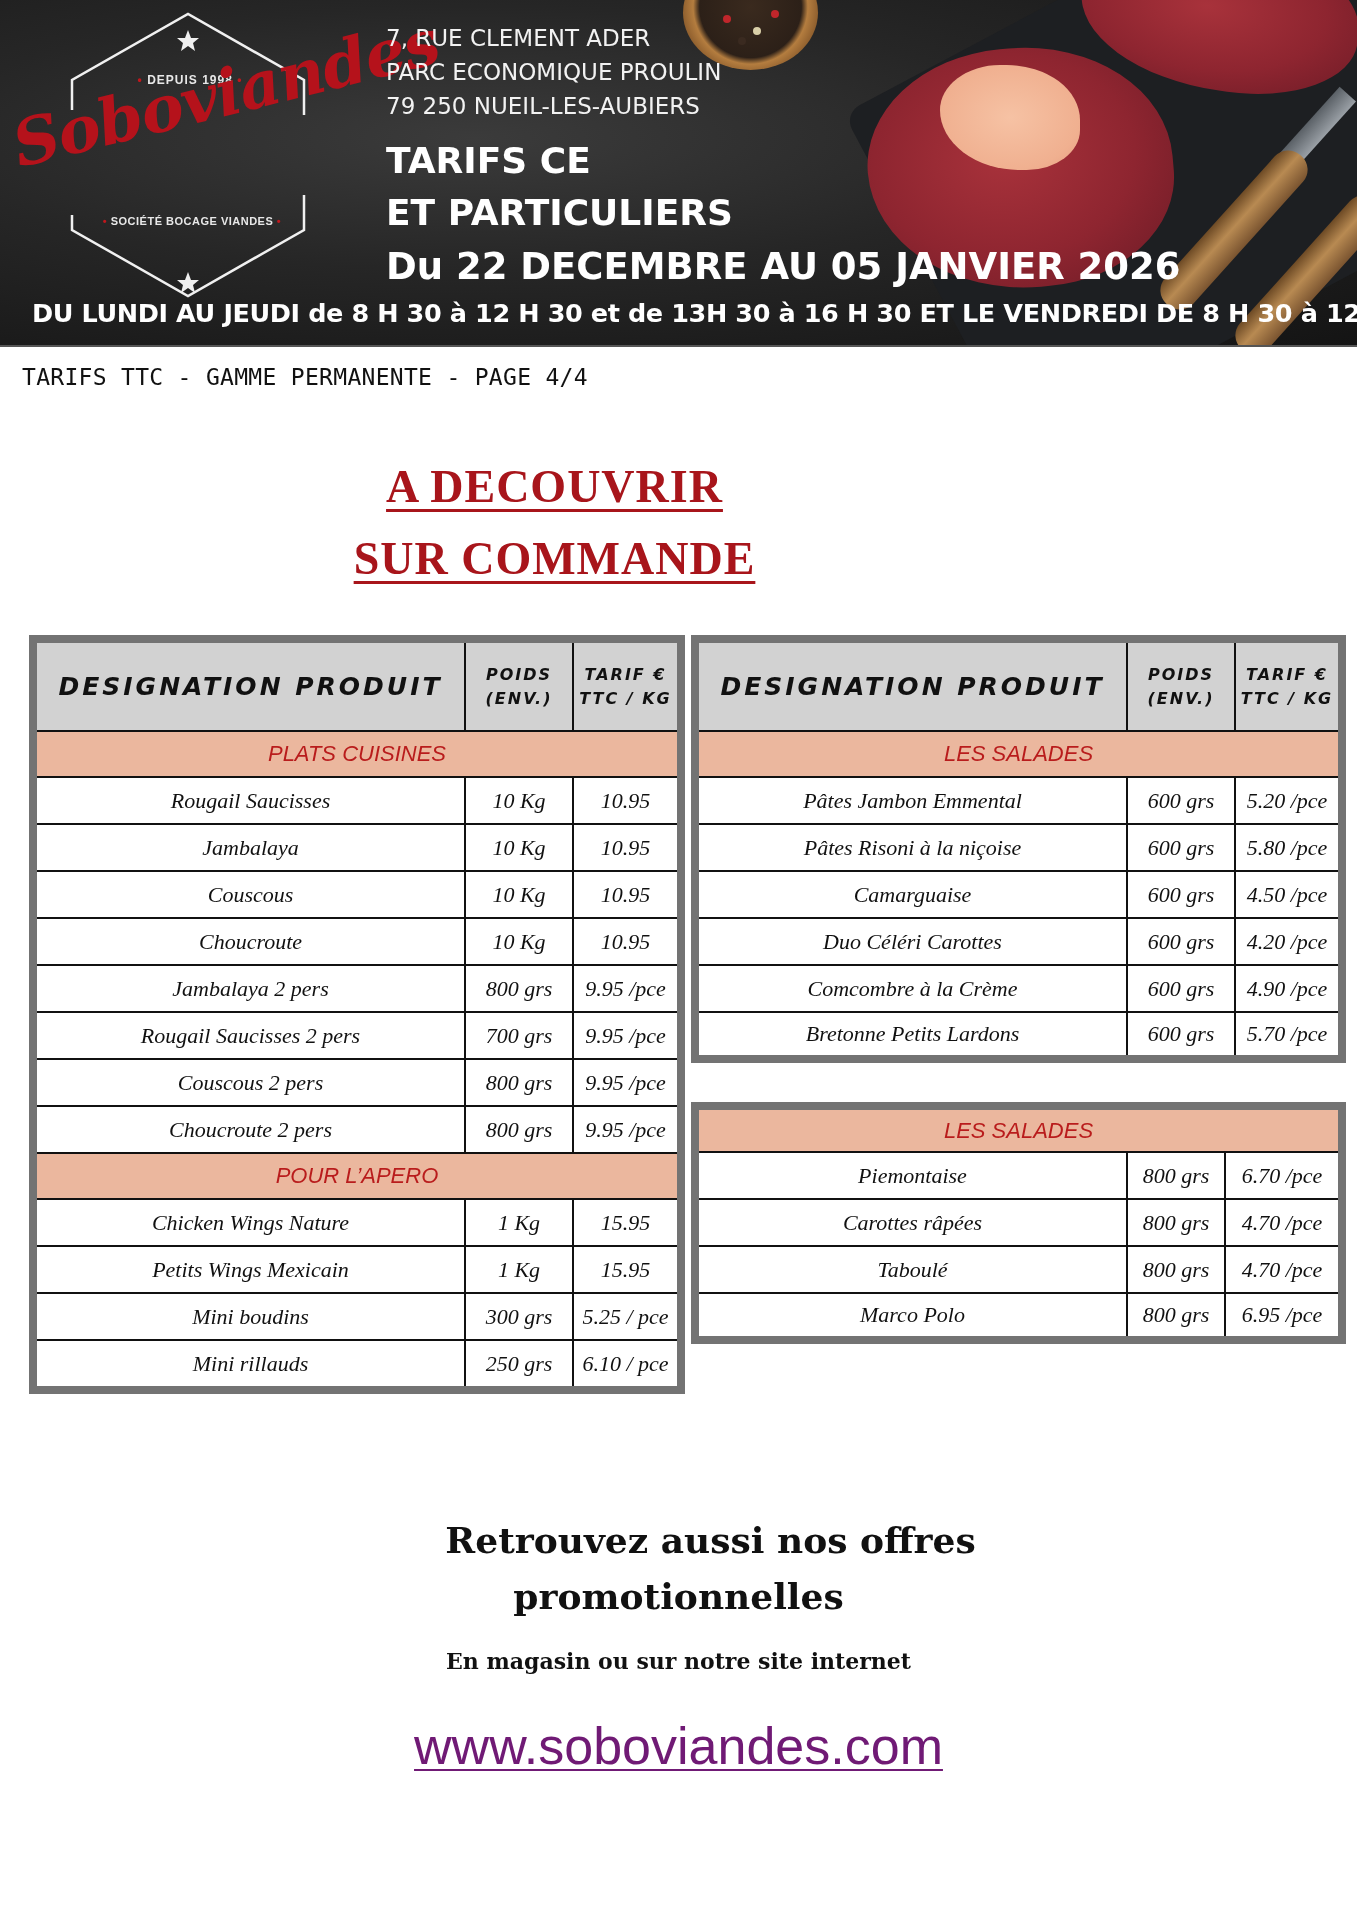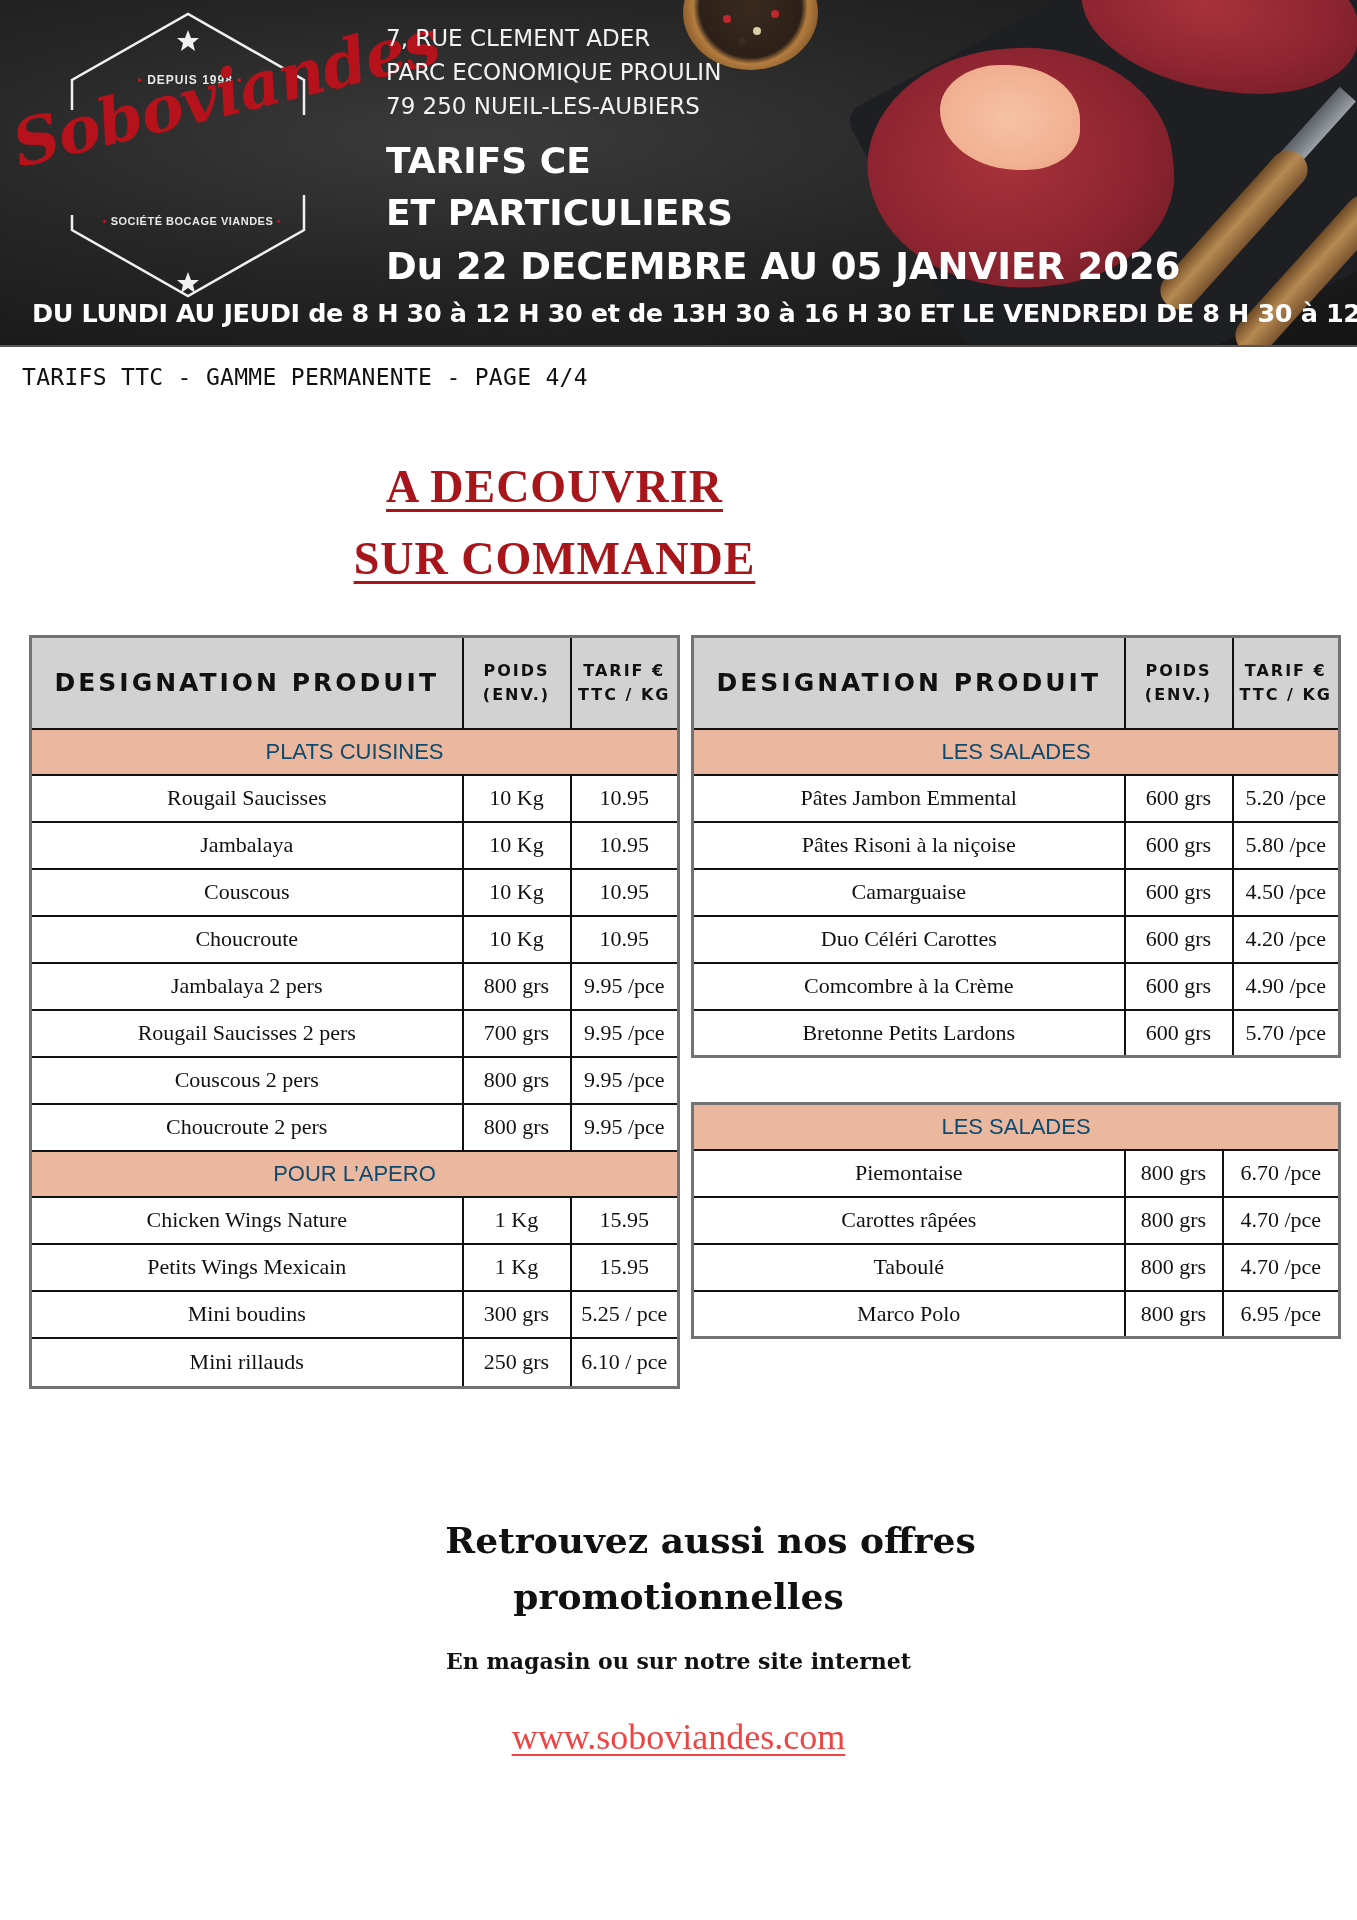--- a/index.html
+++ b/index.html
@@ -61,39 +61,39 @@
   
   .subheader { position: absolute; left: 22px; top: 364px; font-family: "DejaVu Sans Mono", monospace; font-size: 23px; color: #111; letter-spacing: 0.3px; }
 
   
   .discover { position: absolute; left: 0; width: 1109px; text-align: center; color: #a8151b; font-family: "Liberation Serif", serif; font-weight: bold; font-size: 46px; }
   .discover span { text-decoration: underline; text-decoration-thickness: 3px; text-underline-offset: 7px; letter-spacing: 1px; }
   .discover-1 { top: 460px; }
   .discover-2 { top: 532px; }
 
   
-  table.tarifs { position: absolute; border-collapse: collapse; table-layout: fixed; border: 3px solid #737373; }
+  table.tarifs { position: absolute; border-collapse: collapse; table-layout: fixed; border: 8px solid #737373; font-style: italic; }
   table.tarifs td, table.tarifs th { border: 2.5px solid #111; text-align: center; vertical-align: middle; overflow: hidden; white-space: nowrap; }
   table.tarifs th { background: #d2d2d2; font-family: "DejaVu Sans", sans-serif; font-weight: bold; height: 92px; }
   th.col-designation { font-size: 25px; letter-spacing: 3px; }
   th.col-small { font-size: 16px; letter-spacing: 2px; line-height: 24px; }
-  td.section { background: #ebb79e; font-family: "Liberation Sans", sans-serif; font-size: 22px; height: 46px; color: #0c4a6e; }
+  td.section { background: #ebb79e; font-family: "Liberation Sans", sans-serif; font-size: 22px; height: 46px; color: #b91c1c; }
   td.cell { height: 47px; font-family: "Liberation Serif", serif; font-size: 22px; color: #111; background: #fff; }
   td.cell.num { font-size: 22px; }
 
   #table-left { left: 29px; top: 635px; width: 648px; }
   #table-right { left: 691px; top: 635px; width: 647px; }
   #table-right2 { left: 691px; top: 1102px; width: 647px; }
 
   
   .promo-title { position: absolute; left: 0; width: 1357px; text-align: center; font-family: "DejaVu Serif", serif; font-weight: bold; font-size: 36px; color: #111; line-height: 56px; }
   .promo-title-1 { top: 1512px; margin-left: 32px; }
   .promo-title-2 { top: 1568px; }
   .promo-sub { position: absolute; left: 0; top: 1648px; width: 1357px; text-align: center; font-family: "DejaVu Serif", serif; font-weight: bold; font-size: 22px; color: #111; }
-  .promo-link { position: absolute; left: 0; top: 1716px; width: 1357px; text-align: center; font-family: Liberation Serif, serif; font-size: 36px; color: #ef4444; }
+  .promo-link { position: absolute; left: 0; top: 1716px; width: 1357px; text-align: center; font-family: Liberation Sans, sans-serif; font-size: 52px; color: #701a75; }
   .promo-link span { text-decoration: underline; text-decoration-thickness: 2px; text-underline-offset: 5px; cursor: pointer; }
 </style>
 </head>
 <body>
 
 <div class="header">
   <div class="slate"></div>
   <div class="pepper-bowl">
     <div class="pepper-dot" style="left:40px;top:60px;background:#c0262b"></div>
     <div class="pepper-dot" style="left:70px;top:72px;background:#d9cfa8"></div>

